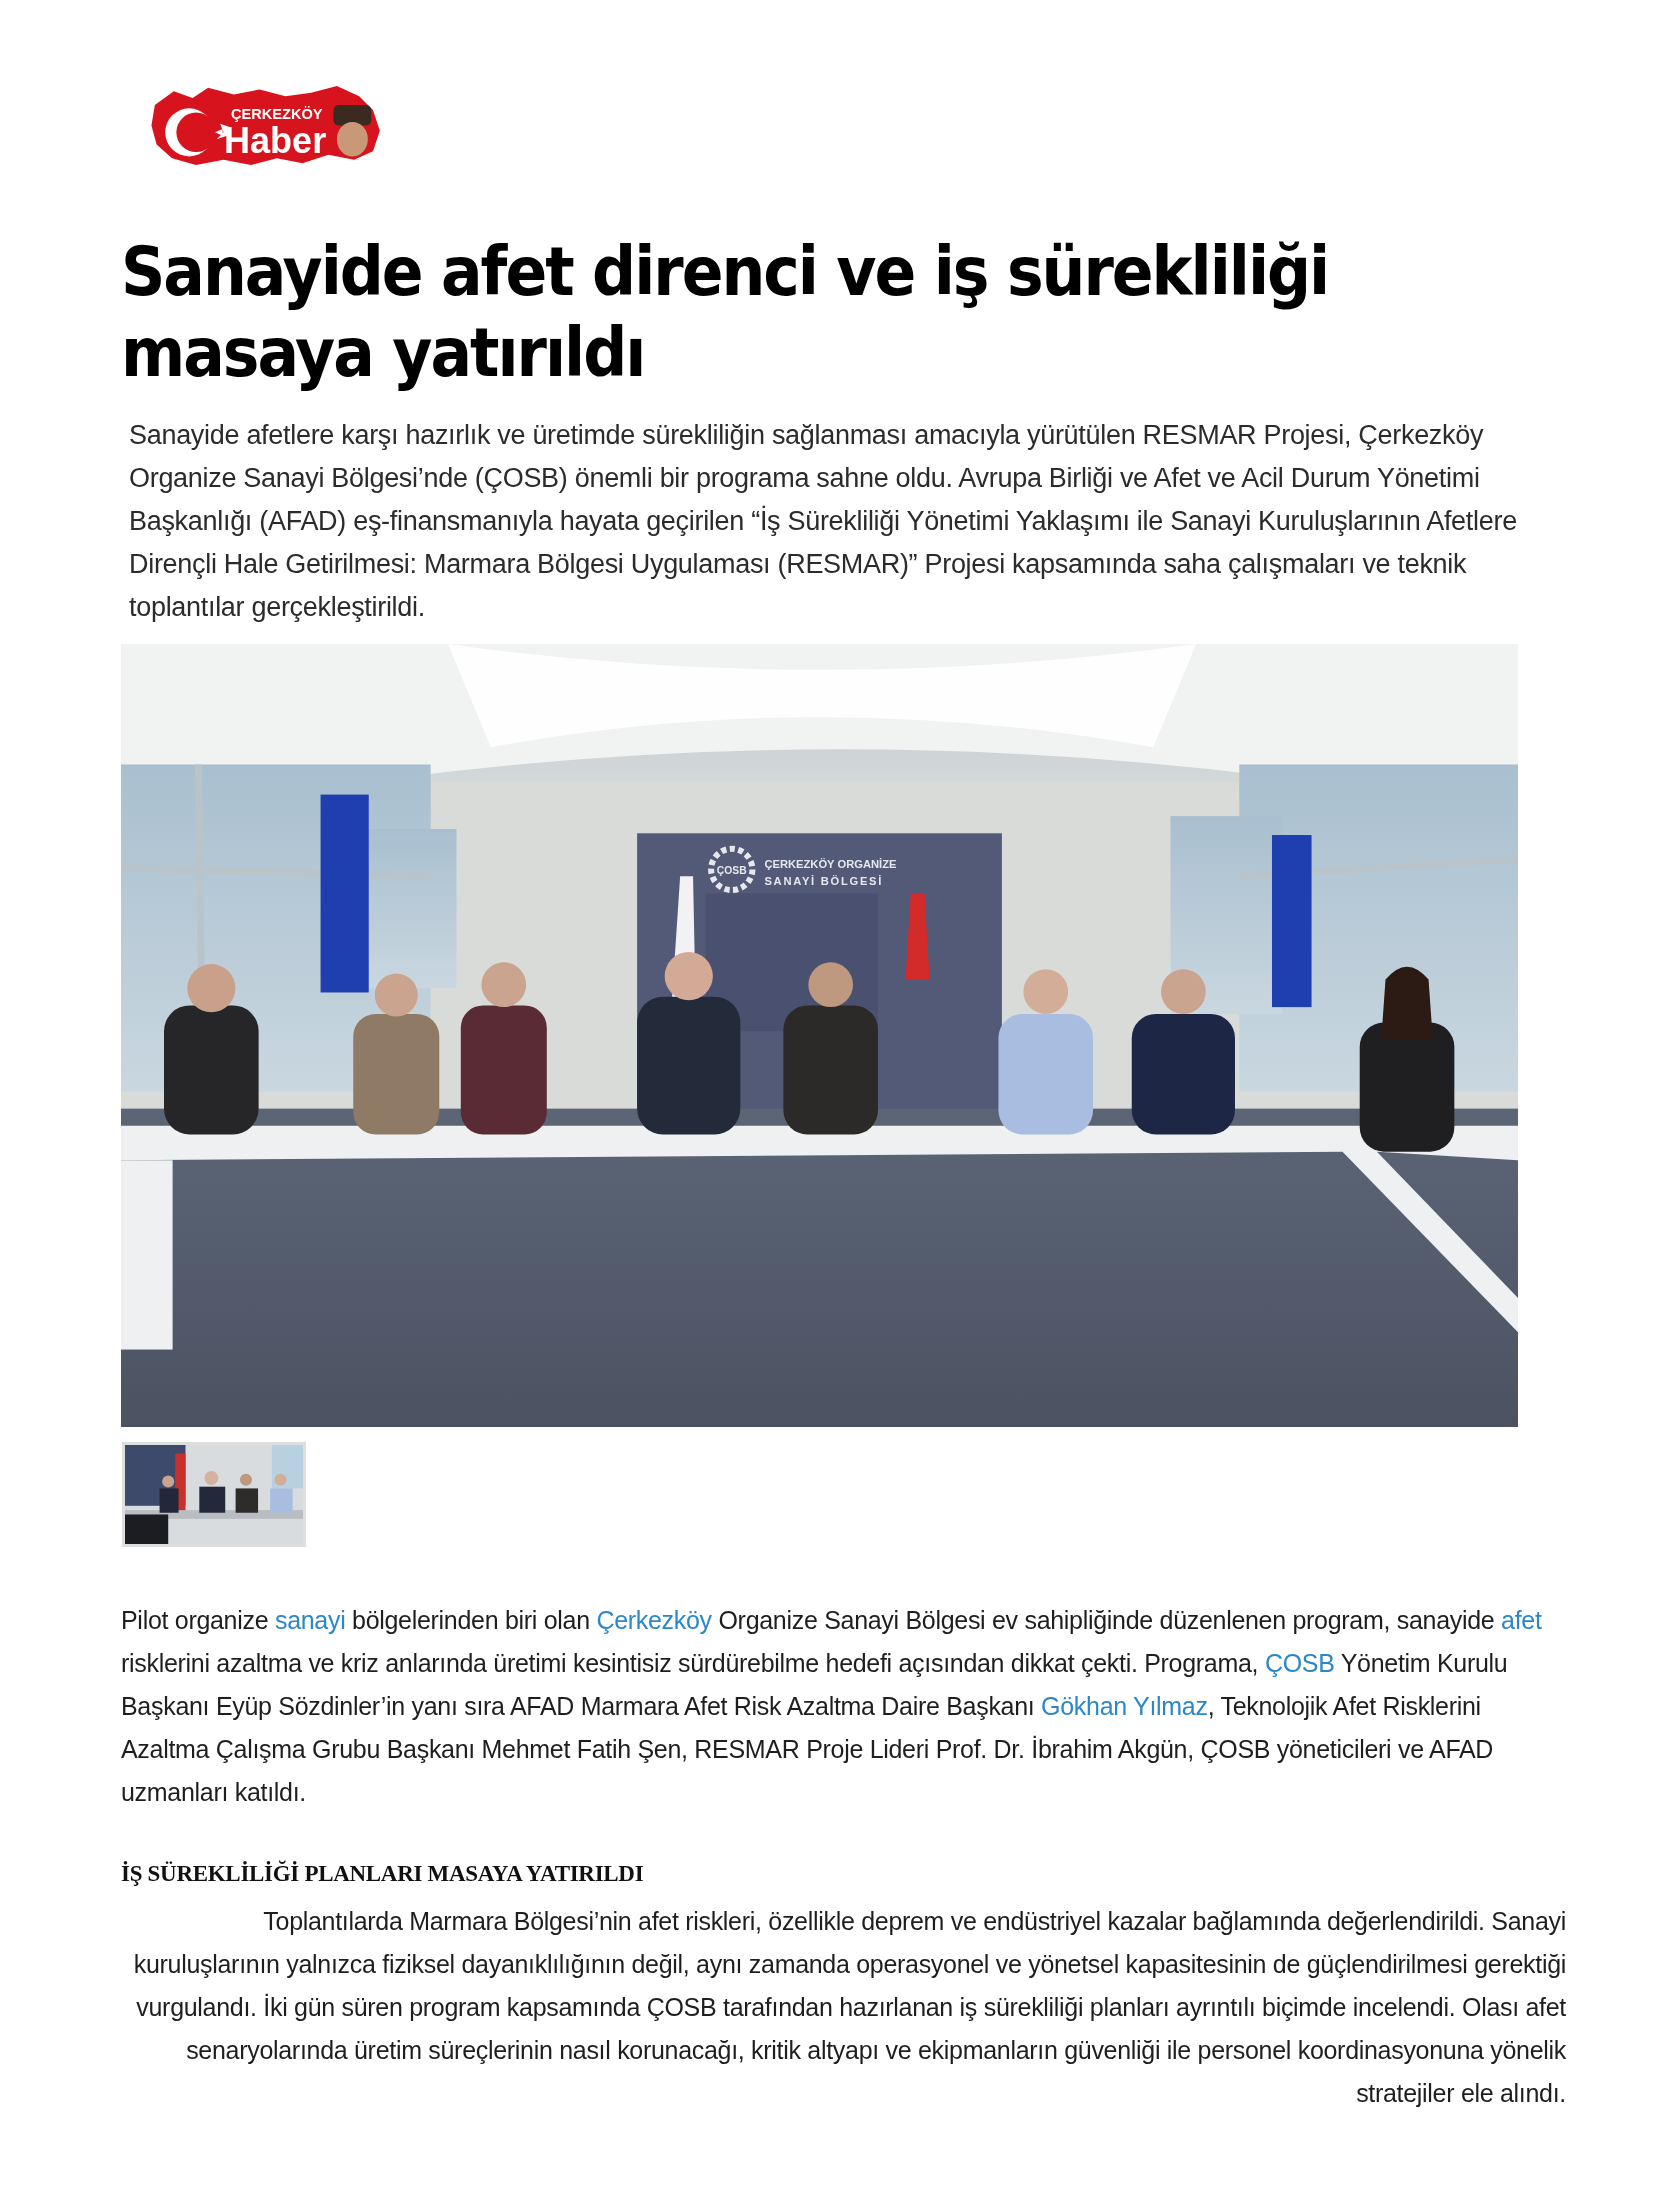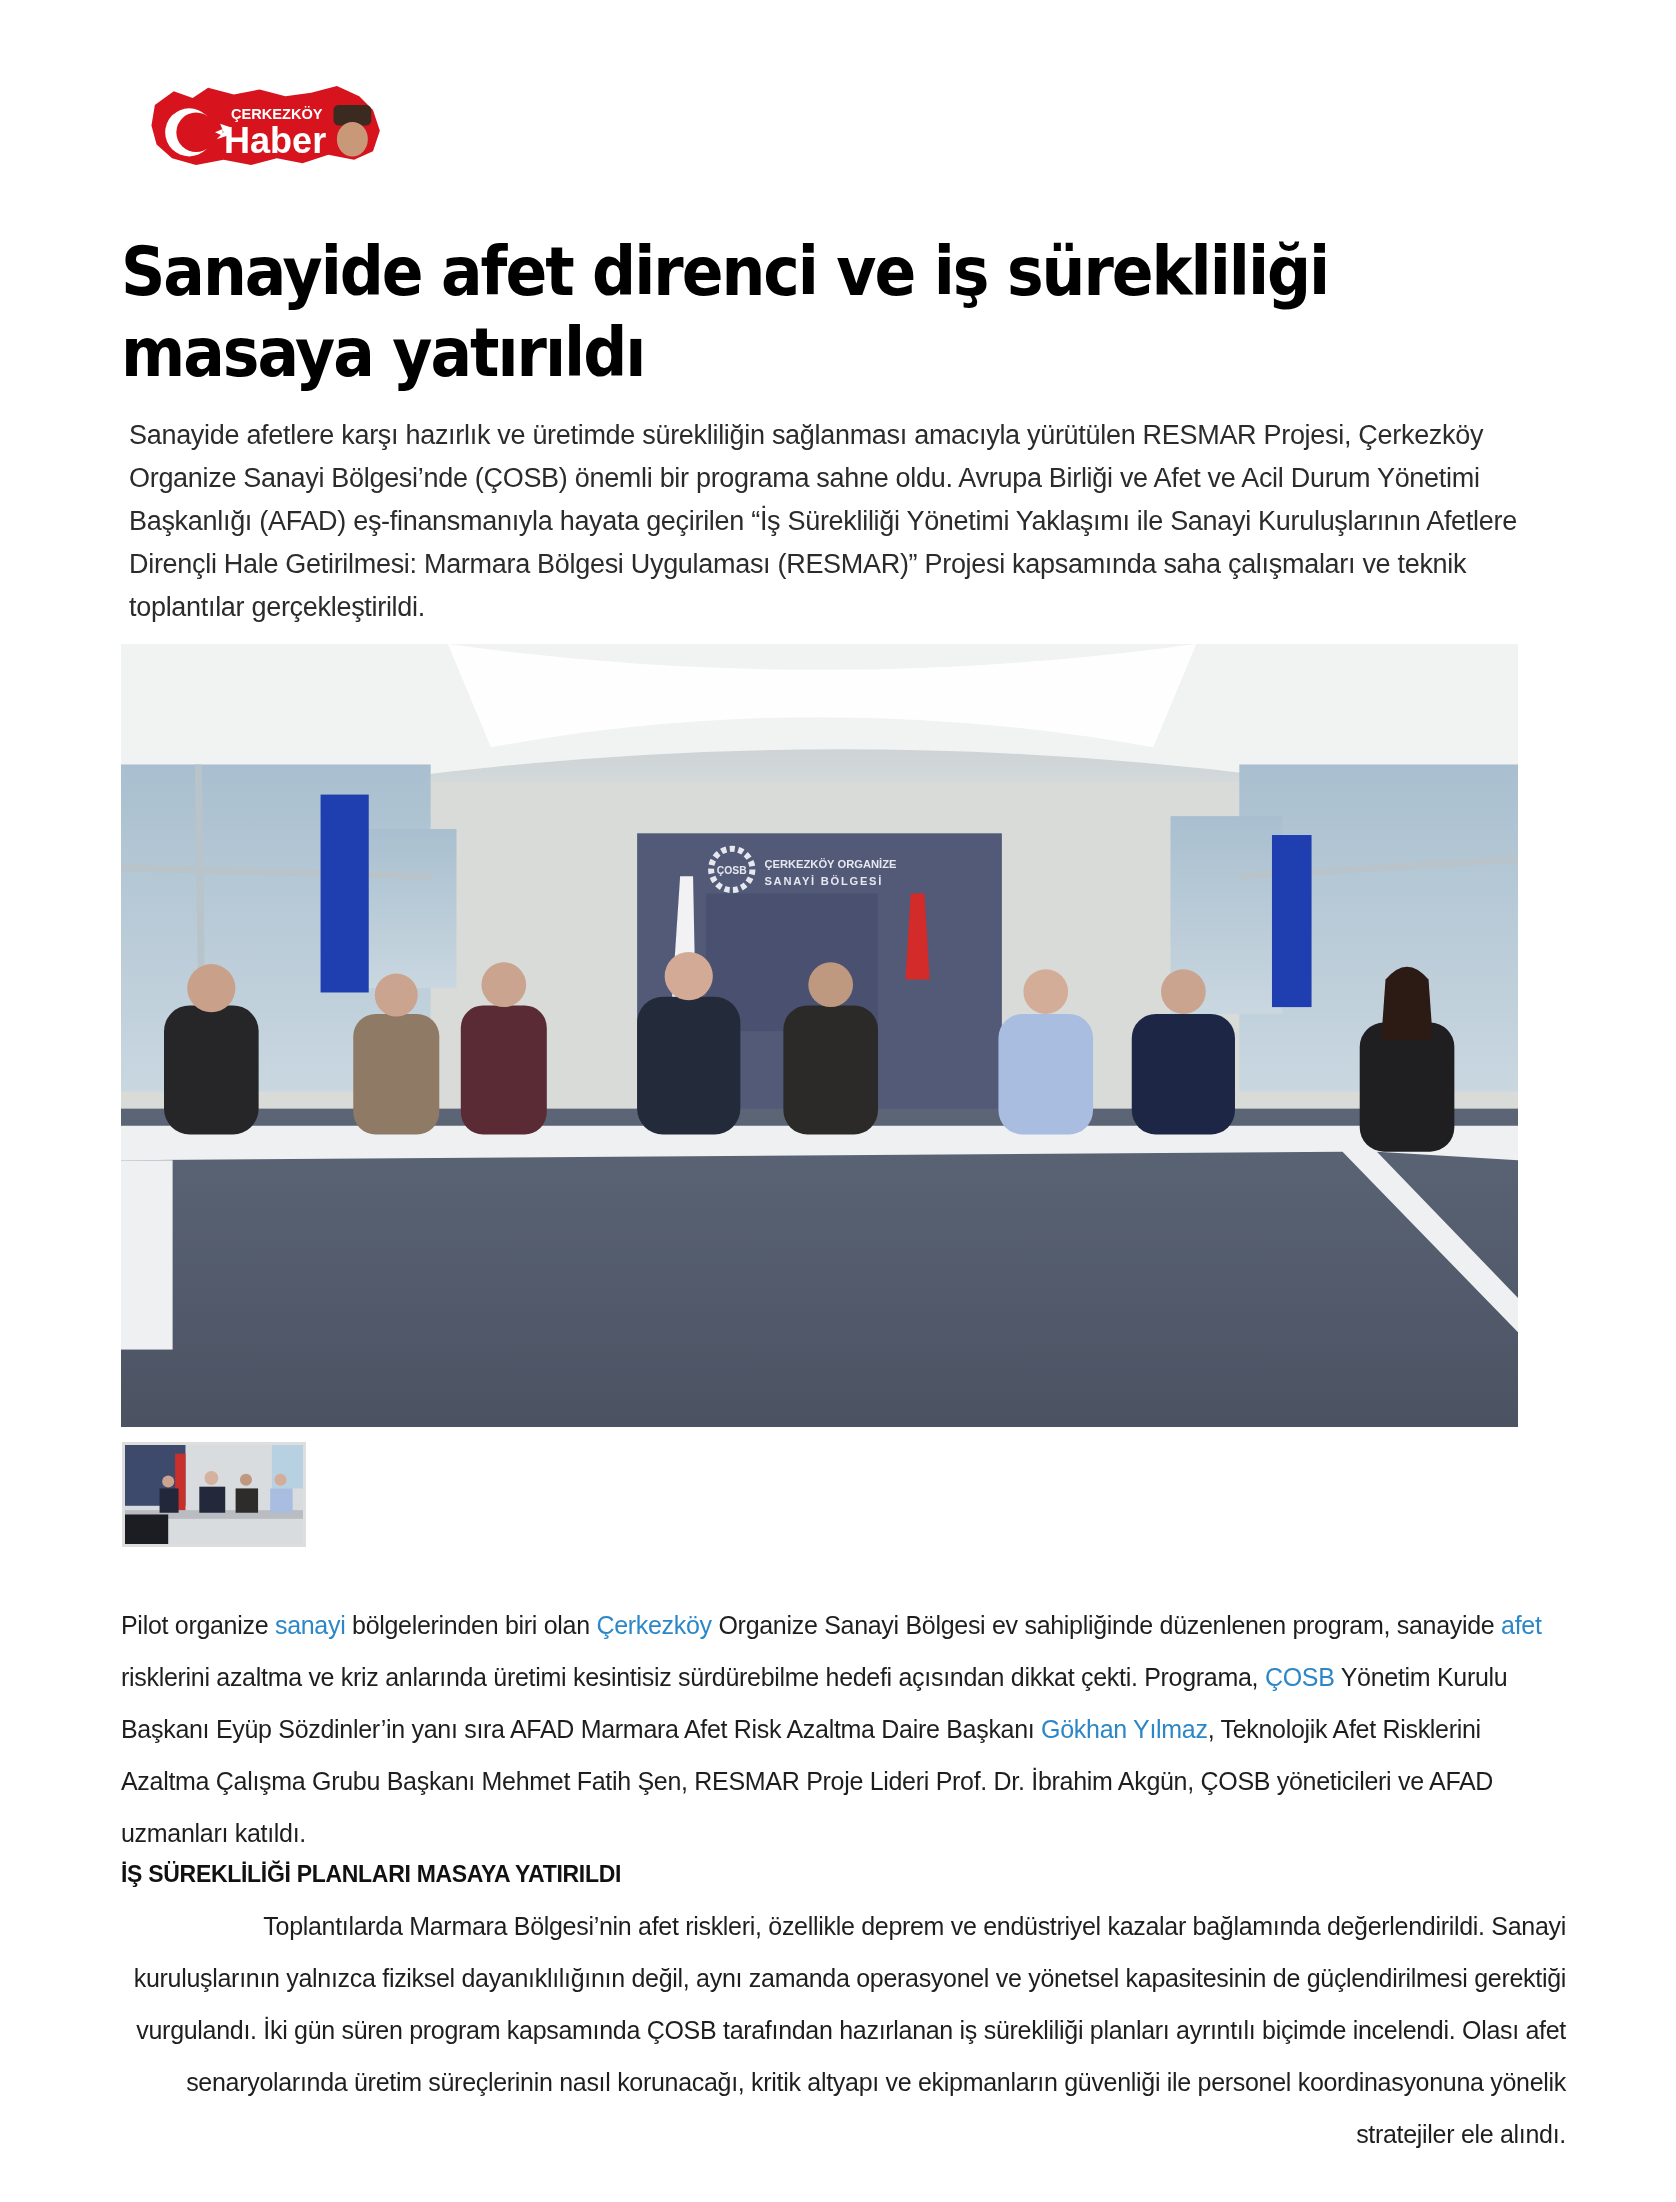--- a/index.html
+++ b/index.html
@@ -26,28 +26,28 @@
            overflow: hidden; background: #6e7484; }
   .photo svg { width: 100%; height: 100%; display: block; }
 
   
   .thumb { position: absolute; left: 122px; top: 1442px; width: 184px; height: 105px;
            border: 3.4px solid #dedede; box-sizing: border-box; overflow: hidden; background: #ccc; cursor: pointer; }
   .thumb svg { width: 100%; height: 100%; display: block; }
 
   
   .body-p { position: absolute; left: 121px; width: 1445px; margin: 0;
-            font-family: "Liberation Sans", sans-serif; font-size: 25px; line-height: 52px;
+            font-family: "Liberation Sans", sans-serif; font-size: 25px; line-height: 43px;
             color: #1e1e1e; letter-spacing: -0.3px; }
   .p1 { top: 1599px; }
   .p2 { top: 1900px; text-align: right; }
   .body-p a { color: #2b87c8; text-decoration: none; }
 
   .subheading { position: absolute; left: 121px; top: 1857px; margin: 0;
-                font-family: Liberation Sans, sans-serif; font-weight: 700; font-size: 23px;
+                font-family: Liberation Serif, serif; font-weight: 700; font-size: 23px;
                 line-height: 34px; color: #111; letter-spacing: -0.3px; }
 </style>
 </head>
 <body>
 
 <div class="logo">
   <svg viewBox="0 0 276 108">
     <path d="M8,30 L30,14 L52,22 L70,10 L100,18 L130,12 L160,20 L190,16 L220,8 L246,20 L262,36 L270,60 L262,84 L240,94 L210,88 L180,98 L150,92 L120,100 L88,94 L56,100 L28,92 L10,76 L4,54 Z" fill="#d7141e"></path>
     <circle cx="48" cy="62" r="28" fill="#ffffff"></circle>
     <circle cx="56" cy="62" r="23" fill="#d7141e"></circle>

